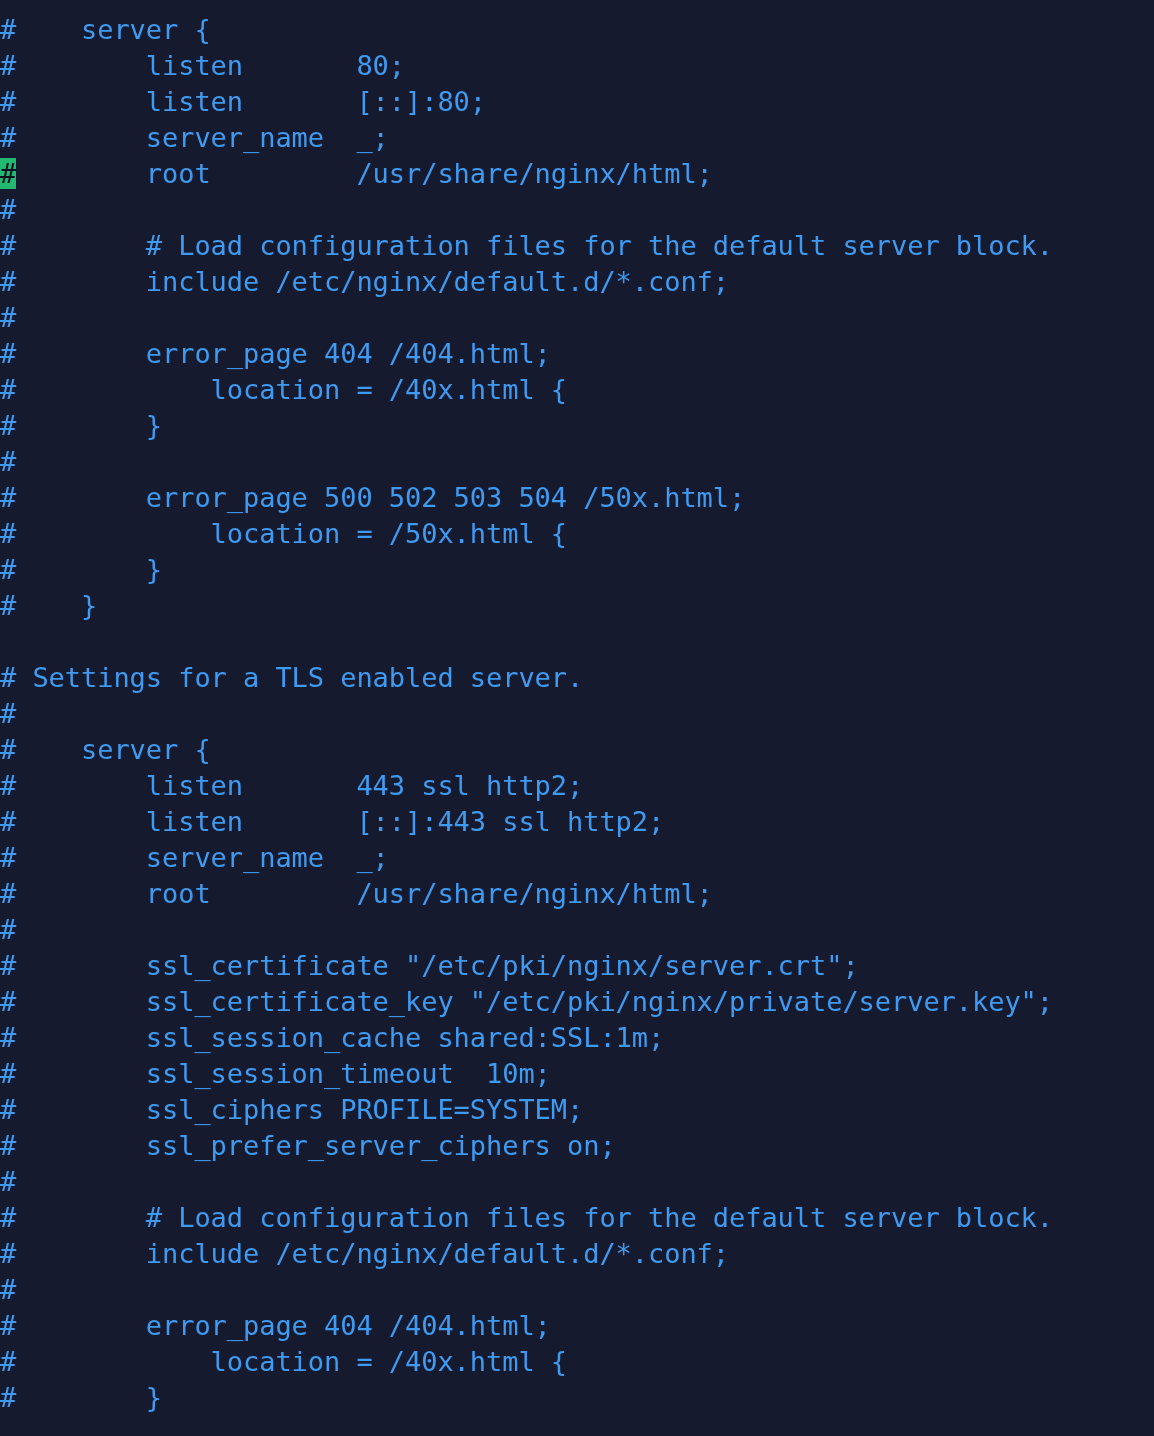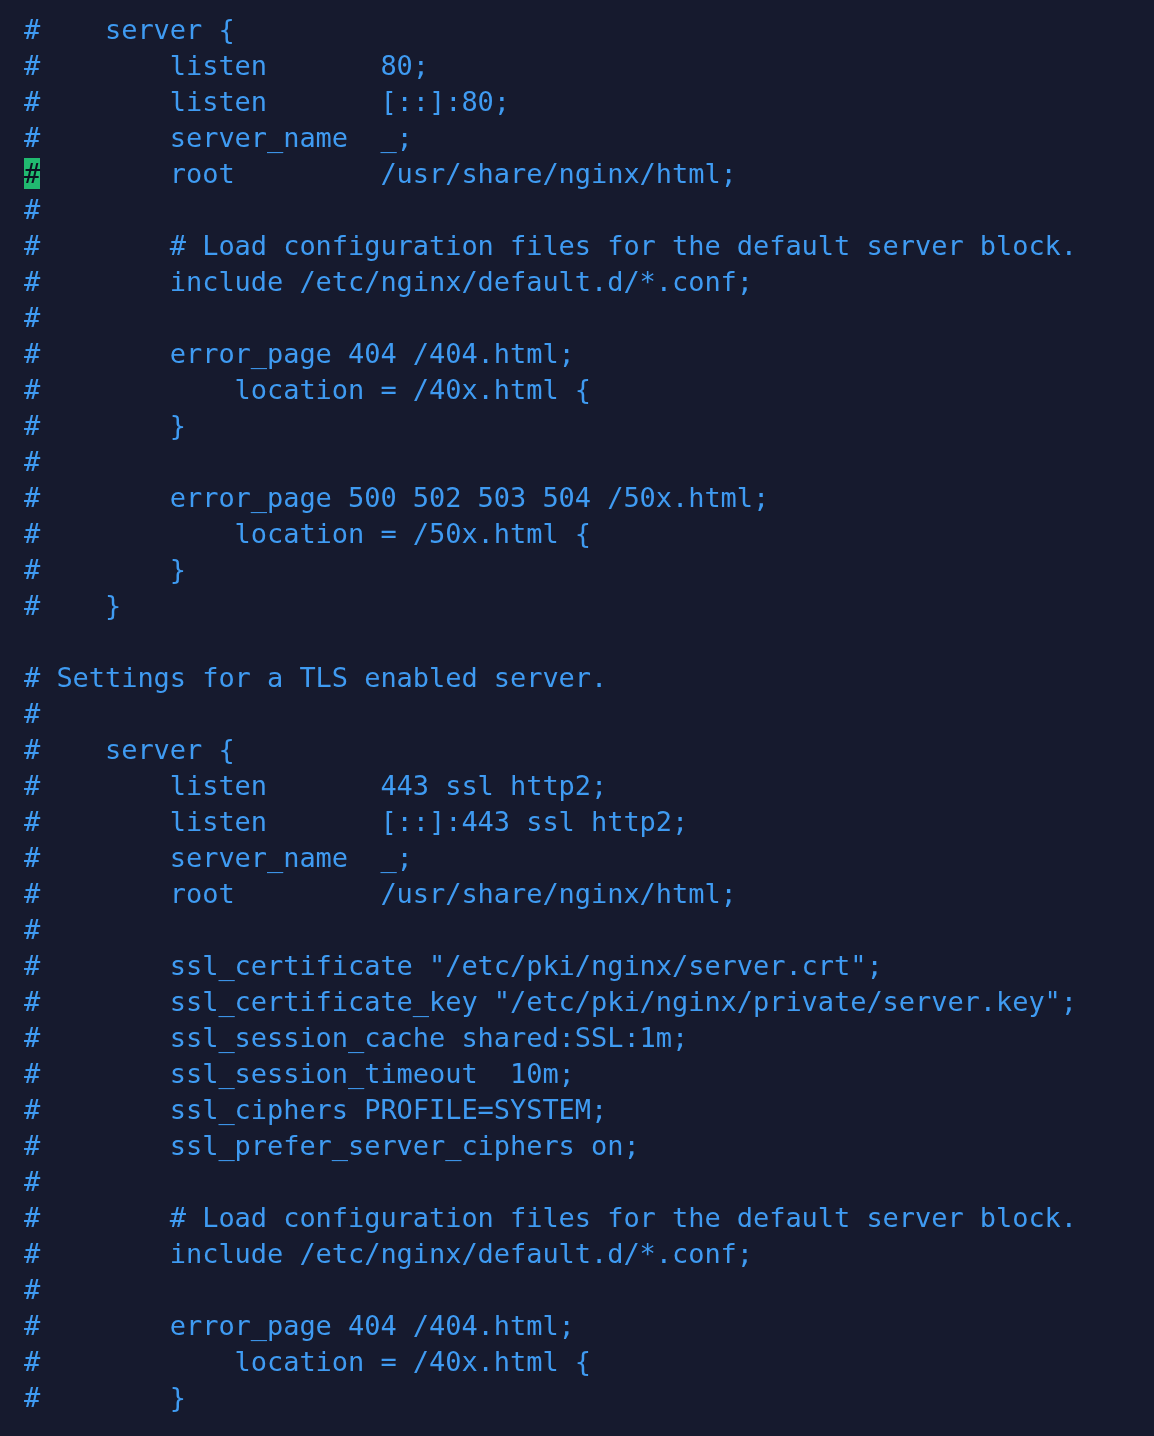--- a/index.html
+++ b/index.html
@@ -32,21 +32,20 @@
     letter-spacing: 0;
     white-space: pre;
     color: #3f9bf2;
     -webkit-font-smoothing: antialiased;
   }
   .line {
     display: block;
     height: 36px;
     white-space: pre;
     color: #3f9bf2;
-    padding-left: 24px;
   }
   .cursor {
     background: #21ba70;
     color: #0c1020;
     display: inline;
   }
   
   #buffer, .line { font-size: 27px; }
 </style>
 </head>

